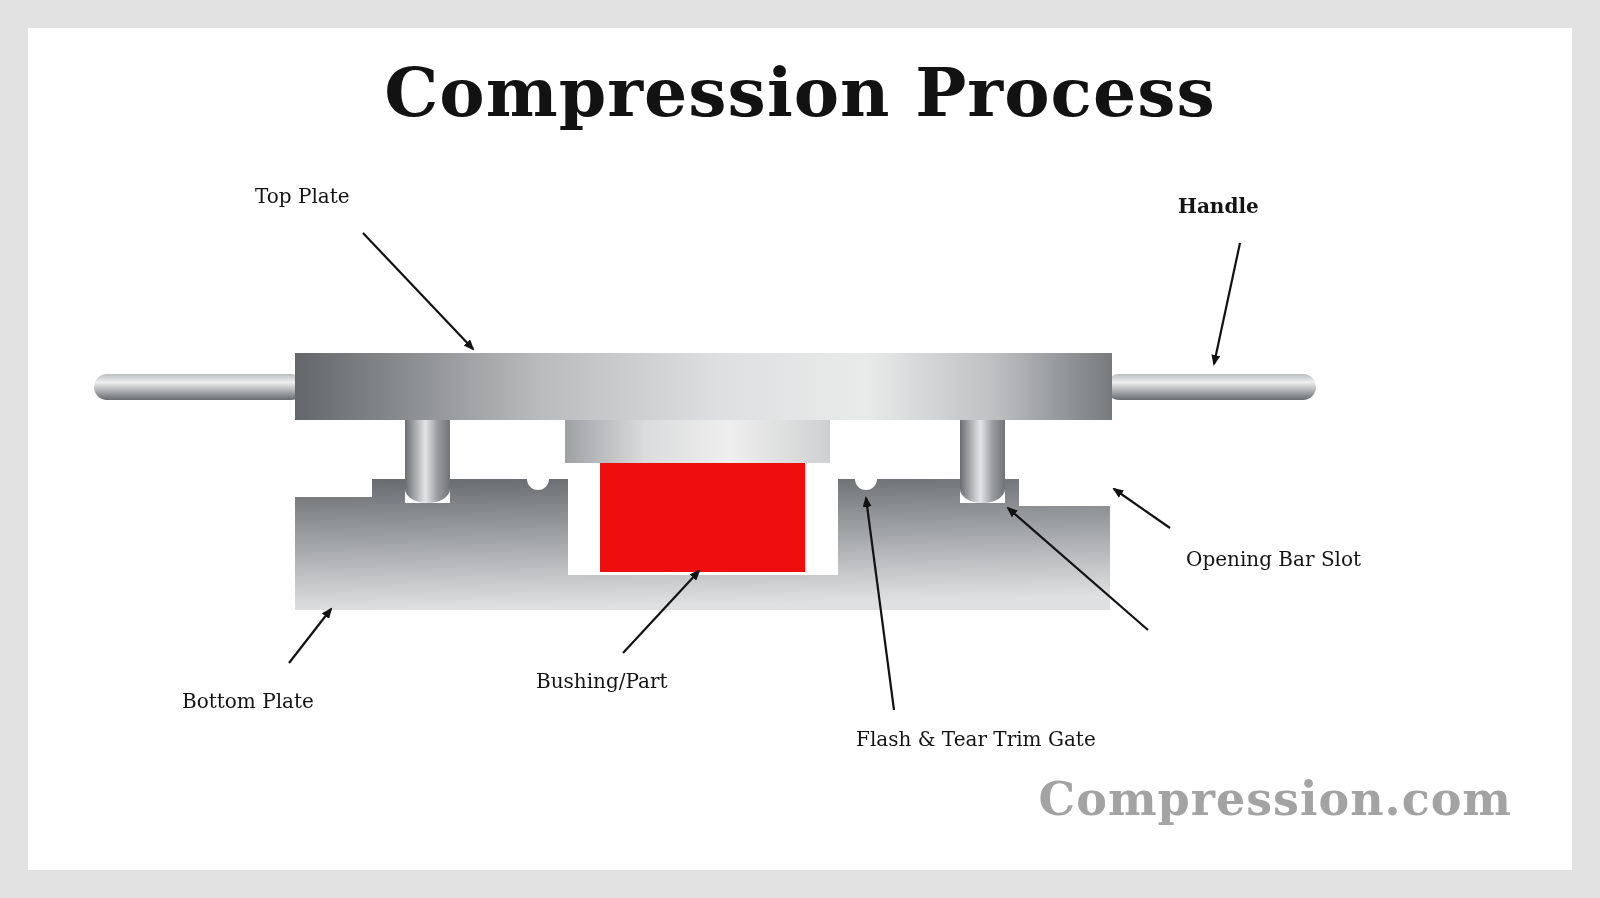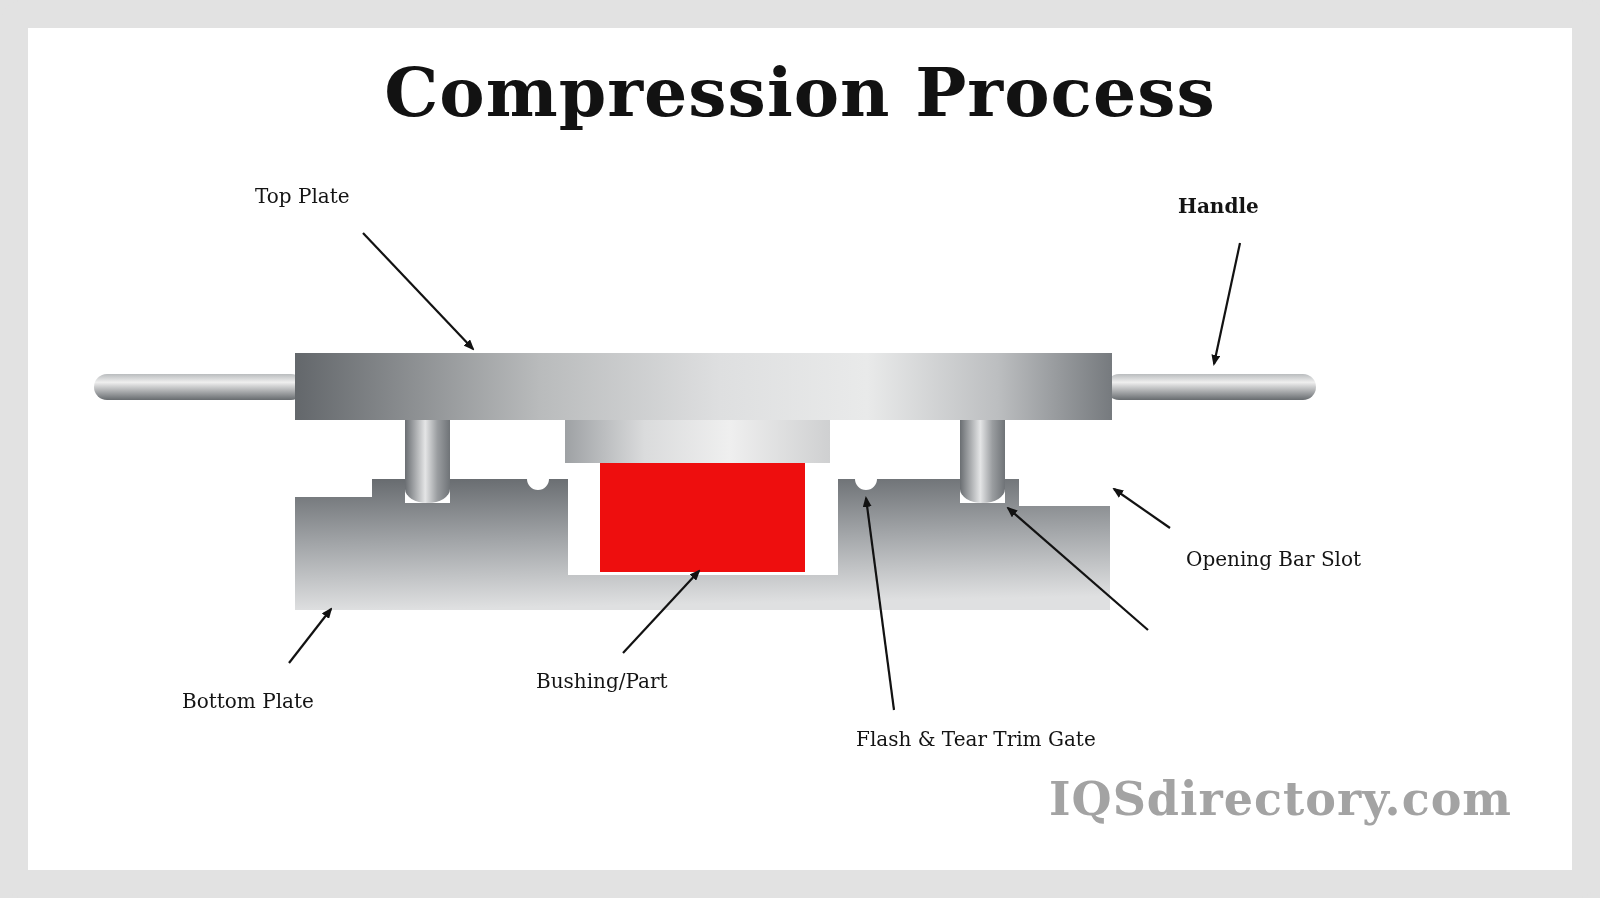--- a/index.html
+++ b/index.html
@@ -123,14 +123,14 @@
 
   <div class="page-title">Compression Process</div>
 
   <div class="lbl lbl-top-plate">Top Plate</div>
   <div class="lbl lbl-handle">Handle</div>
   <div class="lbl lbl-opening-bar-slot">Opening Bar Slot</div>
   <div class="lbl lbl-bottom-plate">Bottom Plate</div>
   <div class="lbl lbl-cavity-part">Bushing/Part</div>
   <div class="lbl lbl-flash-gate">Flash &amp; Tear Trim Gate</div>
 
-  <div class="watermark">IQSdirectory.com</div>
+  <div class="watermark">Compression.com</div>
 </div>
 
 </body></html>

